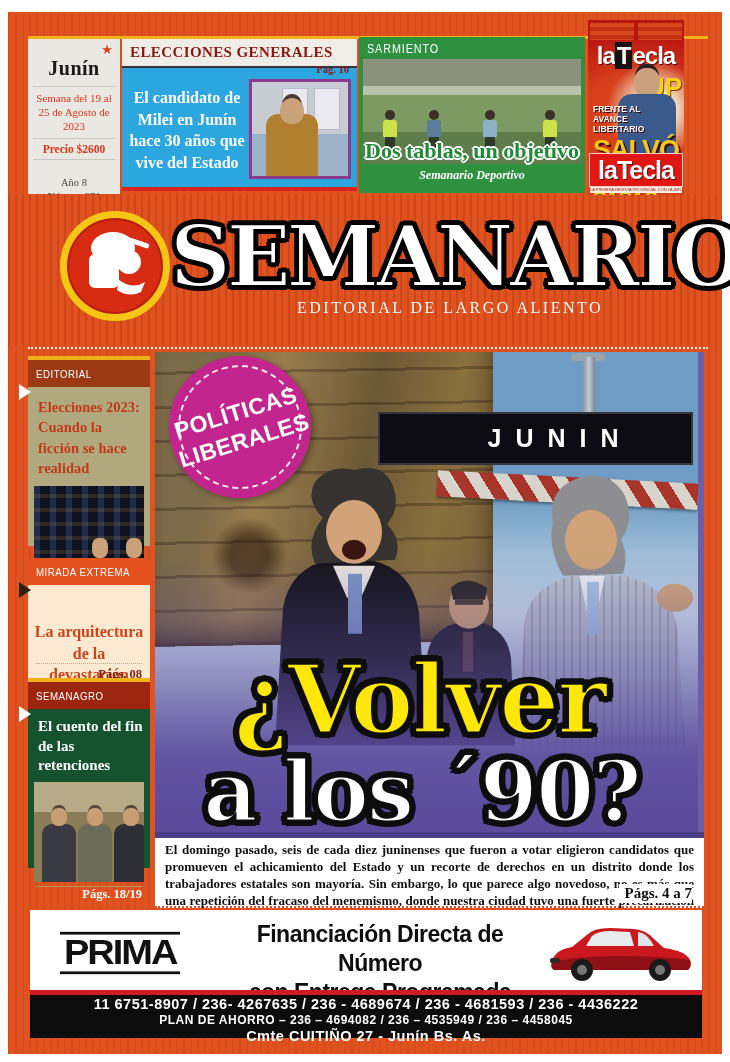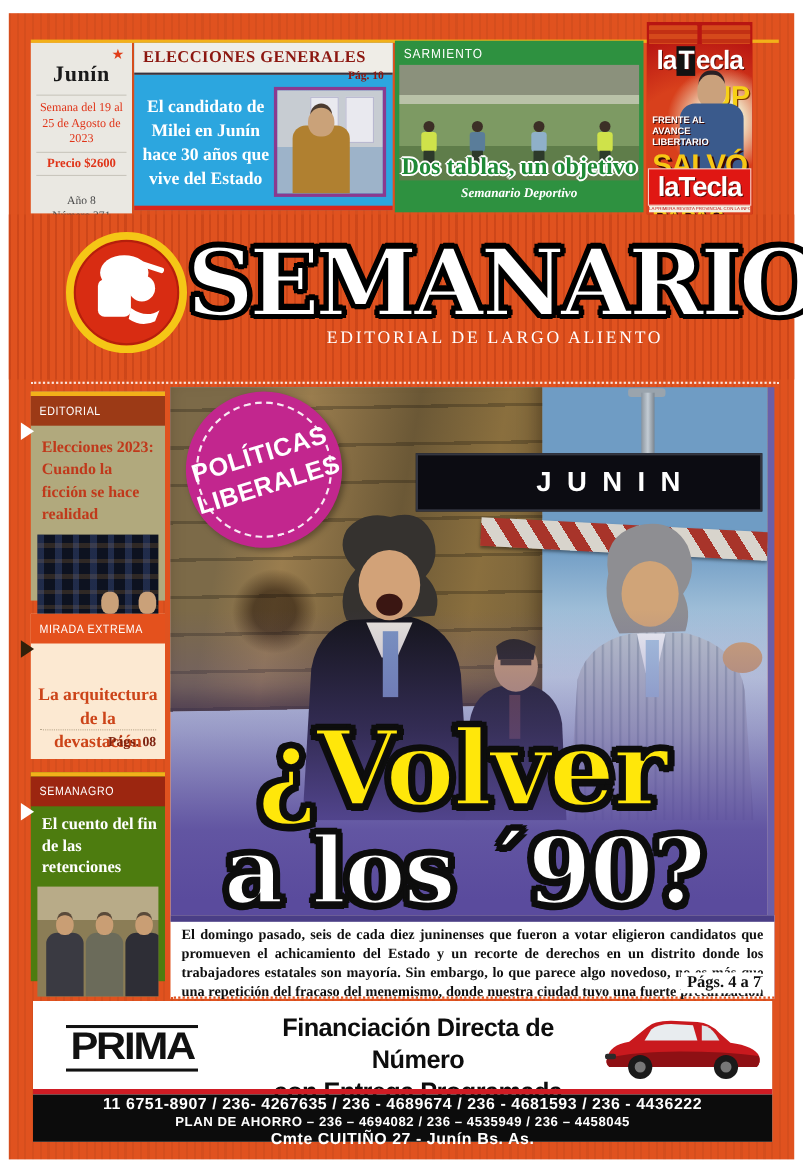--- a/index.html
+++ b/index.html
@@ -83,21 +83,21 @@
   .ed-photo { margin:2px 6px; height:82px; background:#0d1220; position:relative; overflow:hidden;
     background-image:repeating-linear-gradient(90deg, rgba(90,120,200,.25) 0 6px, rgba(0,0,0,0) 6px 16px), repeating-linear-gradient(0deg, rgba(200,140,60,.18) 0 4px, rgba(0,0,0,0) 4px 14px); }
   .ed-face { position:absolute; bottom:10px; width:16px; height:20px; background:#caa179; border-radius:40%; }
   .ed-page { border-top:1px solid #8f8758; margin:4px 8px 0 8px; text-align:right; color:#7e2310; font-weight:bold; font-size:12.5px; }
 
   .mirada { top:558px; height:132px; background:#fce9d2; }
   .mirada .side-header { background:#e4511d; }
   .mi-headline { padding:16px 6px 0 6px; text-align:center; color:#cc4419; font-weight:bold; font-size:16px; line-height:1.35;margin-top:20px; }
   .mi-page { position:absolute; left:8px; right:8px; bottom:8px; border-top:1px dotted #b9a88e; text-align:right; color:#7e2310; font-weight:bold; font-size:12.5px; padding-top:3px; }
 
-  .semanagro { top:702px; height:190px; background:#4d7c0f; }
+  .semanagro { top:678px; height:190px; background:#14532d; }
   .semanagro .side-header { background:#9c2610; }
   .se-headline { padding:8px 6px 4px 10px; color:#fff; font-weight:bold; font-size:15px; line-height:1.3; }
   .se-photo { margin:2px 6px; height:100px; position:relative; overflow:hidden; background:linear-gradient(180deg,#b8ab88 0 30%, #8b7d56 30% 100%); }
   .se-man { position:absolute; bottom:0; width:34px; height:58px; border-radius:10px 10px 0 0; }
   .se-man .hd { position:absolute; top:-16px; left:9px; width:16px; height:18px; background:#c99e74; border-radius:45%; box-shadow:0 -4px 0 -1px #5a4a3a; }
   .se-page { border-top:1px solid #a99a60; margin:4px 8px 0 8px; text-align:right; color:#fff; font-weight:bold; font-size:12.5px; }
 
   
   .main-photo { position:absolute; left:155px; top:352px; width:543px; height:480px; overflow:hidden; background:linear-gradient(180deg,#6f9cc4 0 30%, #cfe0ec 55%, #b9c6d6 100%); }
   .purple-edge { position:absolute; left:698px; top:352px; width:6px; height:556px; background:#6b5fa8; }

